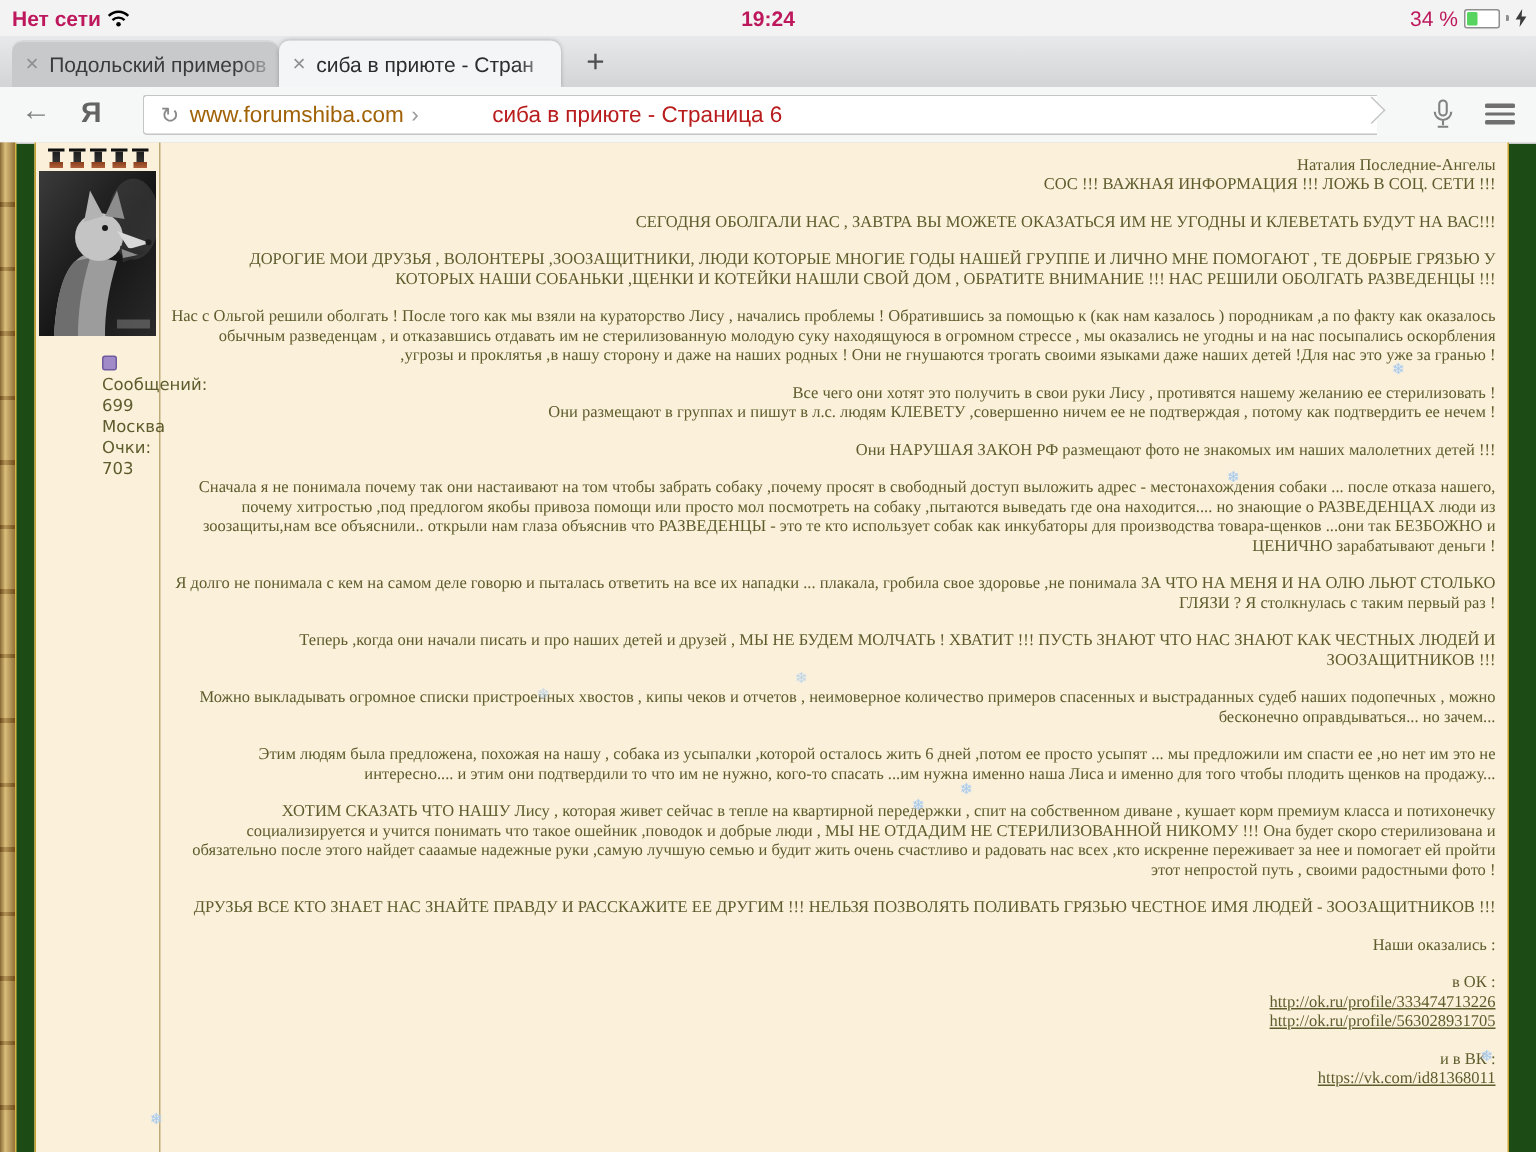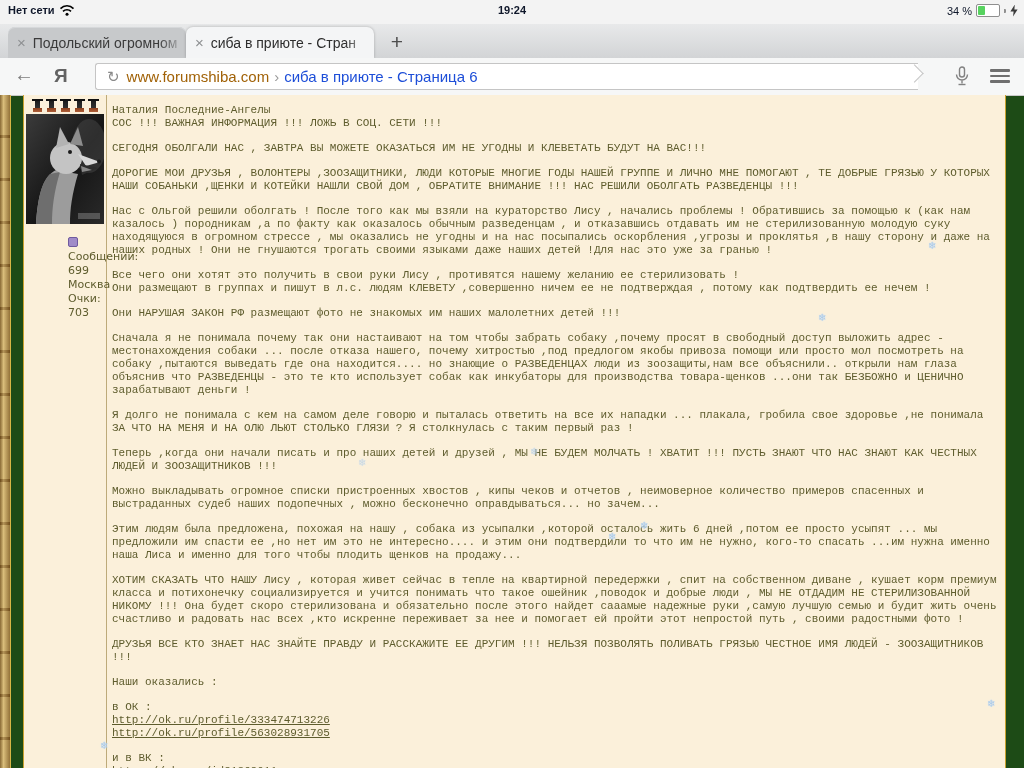--- a/index.html
+++ b/index.html
@@ -1,21 +1,21 @@
 <!DOCTYPE html>
 <html><head>
 <meta charset="utf-8">
 <style>
   html,body{margin:0;padding:0;}
   body{width:1024px;height:768px;position:relative;overflow:hidden;
        font-family:"Liberation Sans",sans-serif;background:#1d4b16;}
 
   
   .status-bar{position:absolute;top:0;left:0;right:0;height:24px;background:#f3f3f3;
-              font-size:11px;color:#0f172a;}
+              font-size:14px;color:#be185d;}
   .sb-left{position:absolute;left:8px;top:4px;display:flex;align-items:center;gap:4px;font-weight:bold;}
   .sb-time{position:absolute;left:0;right:0;top:4px;text-align:center;font-weight:bold;}
   .sb-right{position:absolute;right:6px;top:4px;display:flex;align-items:center;gap:4px;}
   .bat{width:22px;height:11px;border:1px solid #8f8f8f;border-radius:2px;position:relative;background:#fff;}
   .bat-fill{position:absolute;left:1px;top:1px;bottom:1px;width:34%;background:#57d35f;border-radius:1px;}
   .bat-tip{width:2px;height:4px;background:#8f8f8f;border-radius:0 1px 1px 0;}
   .bolt{width:8px;height:12px;background:#3c3c3c;
         clip-path:polygon(60% 0,5% 58%,45% 58%,38% 100%,95% 42%,55% 42%);}
 
   
@@ -39,21 +39,21 @@
   .btn-back{position:absolute;left:14px;top:5px;font-size:20px;color:#7c7c7c;}
   .ya-logo{position:absolute;left:54px;top:7px;font-size:19px;color:#636363;font-weight:bold;}
   .url-field{position:absolute;left:95px;top:5px;width:822px;height:25px;background:#fff;
              border:1px solid #c5c5c5;border-right:none;border-radius:3px 0 0 3px;
              display:flex;align-items:center;font-size:15px;overflow:hidden;white-space:nowrap;}
   .url-point{position:absolute;left:908px;top:9px;width:12px;height:12px;background:#fff;
              border-top:1px solid #c5c5c5;border-right:1px solid #c5c5c5;transform:rotate(45deg);}
   .reload{color:#8a8a8a;font-size:15px;margin:0 7px 0 11px;}
   .url-host{color:#a16207;}
   .url-sep{color:#9a9a9a;margin:0 5px;}
-  .url-title{color:#1d4ed8;}
+  .url-title{color:#b91c1c;margin-left:44px;}
   .mic{position:absolute;right:54px;top:8px;}
   .menu-btn{position:absolute;right:14px;top:11px;width:20px;}
   .menu-btn i{display:block;height:2.5px;background:#6f6f6f;margin-bottom:3px;border-radius:1px;}
 
   
   .bamboo{position:absolute;left:0;top:95px;bottom:0;width:10px;border-right:1px solid #d8b545;
      background:
        linear-gradient(90deg,rgba(60,35,5,.45),rgba(255,240,180,.35) 35%,rgba(70,40,5,.4)),
        repeating-linear-gradient(180deg,#c6a35c 0 40px,#8a6226 40px 43px);}
   .content-table{position:absolute;left:23px;right:18px;top:95px;bottom:0;background:#fbf0da;
@@ -64,22 +64,22 @@
       linear-gradient(#101010,#101010) 0 0/11px 2px no-repeat,
       linear-gradient(#1d1d1d,#303030) 3px 2px/5px 7px no-repeat,
       linear-gradient(#8a3f1c,#b0603a) 1px 9px/9px 4px no-repeat;}
   .avatar-box{width:78px;height:110px;margin:2px auto 0;display:block;}
   .stats{font-size:11px;color:#5e5c2d;padding:12px 2px 0 4px;line-height:14px;
          font-family:"DejaVu Sans",sans-serif;margin-left:40px;}
   .msg-icon{display:inline-block;width:8px;height:8px;background:#a08bc8;border:1px solid #6f5a9e;
             border-radius:2px;vertical-align:-1px;margin-right:3px;}
 
   .post-col{position:absolute;left:83px;top:0;right:0;bottom:0;padding:9px 8px 0 5px;
-            font-family:Liberation Mono, monospace;font-size:11px;line-height:13px;color:#5e5c2d;
-            overflow:hidden;}
+            font-family:Liberation Serif, serif;font-size:11px;line-height:13px;color:#5e5c2d;
+            overflow:hidden;text-align:right;}
   .para{margin:0 0 12px 0;}
   .plink{color:#5e5c2d;text-decoration:underline;cursor:pointer;}
 
   .flake{position:absolute;color:#a9c9e9;font-size:10px;text-shadow:0 0 2px #d6e7f7;}
 
   .icon-svg{display:block;}
 </style>
 </head>
 <body>
 
@@ -99,21 +99,21 @@
         <span class="bat-fill"></span>
       </span>
     <span class="bat-tip"></span>
     <span class="bolt"></span>
   </div>
 </div>
 
 <div class="tab-bar">
   <div class="tab tab-inactive">
     <span class="tab-x">×</span>
-    <span class="tab-title">Подольский огромном</span>
+    <span class="tab-title">Подольский примеров</span>
   </div>
   <div class="tab tab-active">
     <span class="tab-x">×</span>
     <span class="tab-title">сиба в приюте - Стран</span>
   </div>
   <div class="newtab">+</div>
 </div>
 
 <div class="toolbar">
   <span class="btn-back">←</span>

